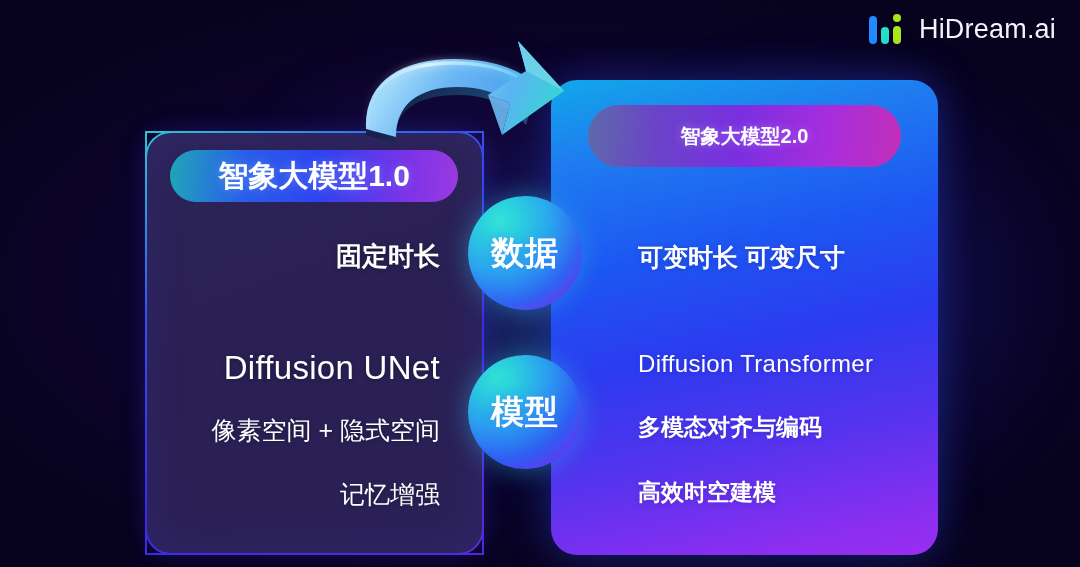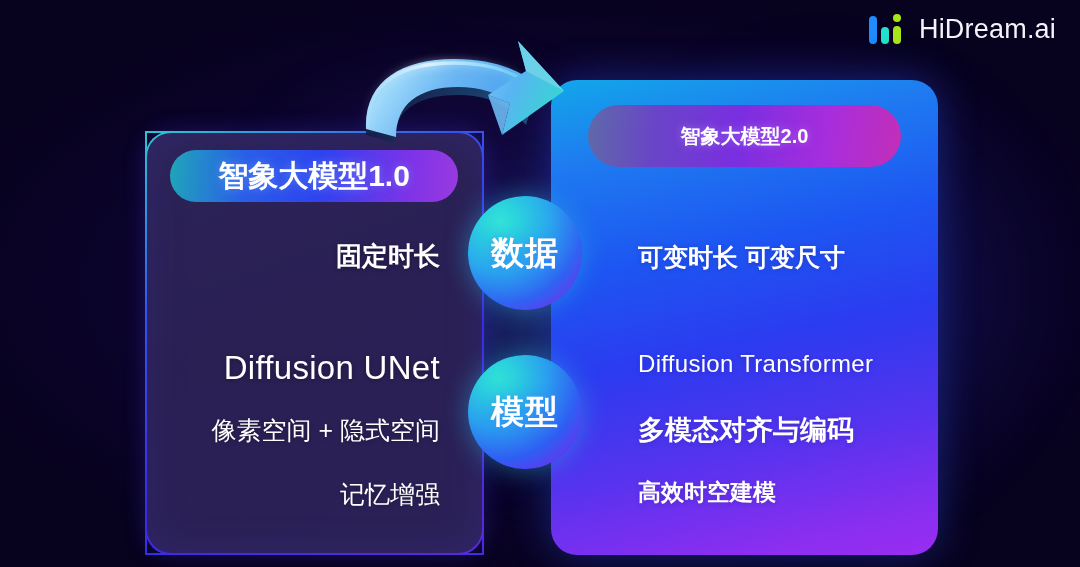--- a/index.html
+++ b/index.html
@@ -188,21 +188,21 @@
     margin-left: 28px;
   }
 
   .l1 { right: 640px; top: 239px; font-size: 26px; font-weight: 700; }
   .l2 { right: 640px; top: 349px; font-size: 33px; font-weight: 400; letter-spacing: 0.3px; }
   .l3 { right: 640px; top: 414px; font-size: 25px; font-weight: 400; }
   .l4 { right: 640px; top: 478px; font-size: 25px; font-weight: 400; }
 
   .r1 { left: 610px; top: 241px; font-size: 25px; font-weight: 700; }
   .r2 { left: 610px; top: 350px; font-size: 24px; font-weight: 400; letter-spacing: 0.3px; }
-  .r3 { left: 610px; top: 412px; font-size: 27px; font-weight: 700; }
+  .r3 { left: 610px; top: 412px; font-size: 23px; font-weight: 700; }
   .r4 { left: 610px; top: 477px; font-size: 23px; font-weight: 700; }
 
   
   .circle {
     position: absolute;
     border-radius: 50%;
     display: flex;
     align-items: center;
     justify-content: center;
     color: #ffffff;

